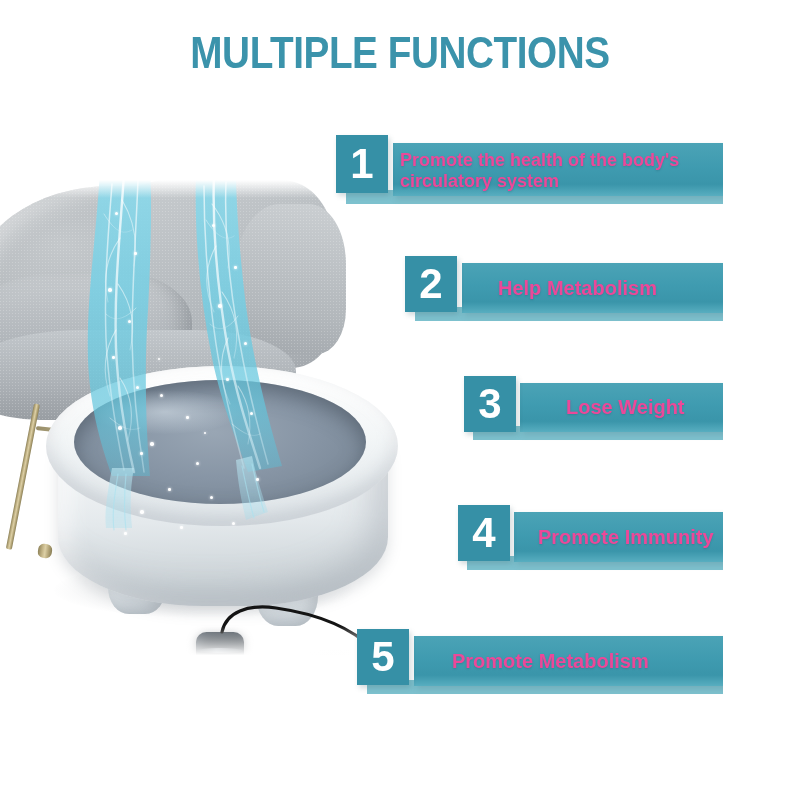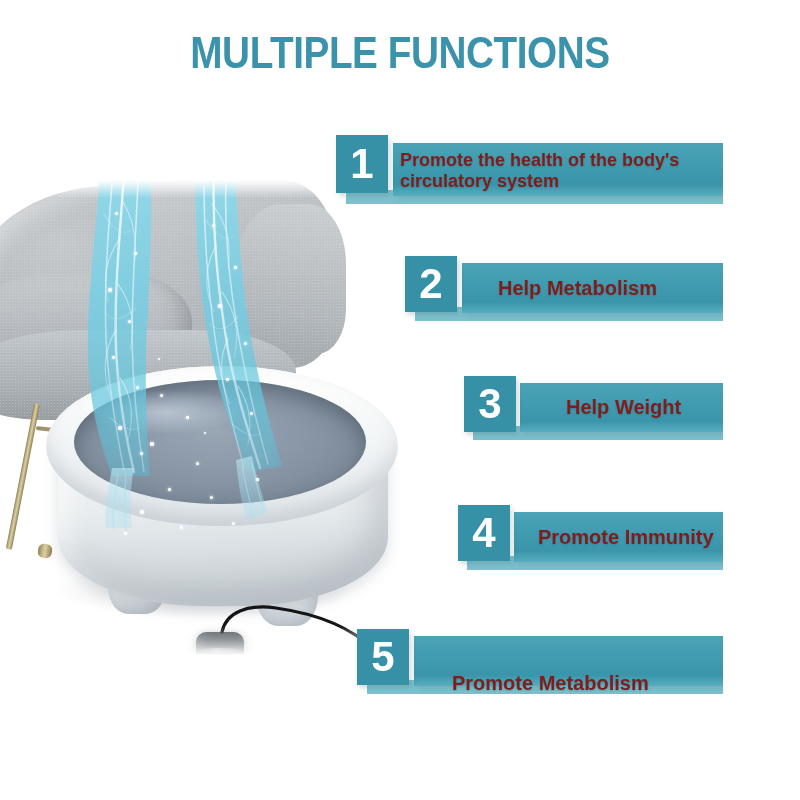--- a/index.html
+++ b/index.html
@@ -233,21 +233,21 @@
     z-index:2;
   }
   .fn-bar-under {
     position:absolute;
     background:#66b6c6;
     opacity:.85;
     z-index:1;
   }
   .fn-text {
     position:absolute;
-    color:#7f1d1d;
+    color:#ec4899;
     font-weight:bold;
     font-family:"Liberation Sans", sans-serif;
     z-index:4;
     text-shadow:0 1px 2px rgba(40,80,92,.28);
     line-height:1.14;
   }
 </style>
 </head>
 <body>
 
@@ -406,30 +406,30 @@
     <div class="fn-bar-under" style="left:415px; top:307px; width:378px; height:14px;"></div>
     <div class="fn-bar" style="left:462px; top:263px; width:331px; height:50px;"></div>
     <div class="fn-num" style="left:405px; top:256px; width:52px;  height:56px; padding-top:7px;">2</div>
     <div class="fn-text" style="left:498px; top:277px; width:290px; font-size:20px;">Help Metabolism</div>
   </div>
 
   <div class="fn-item">
     <div class="fn-bar-under" style="left:473px; top:426px; width:312px; height:14px;"></div>
     <div class="fn-bar" style="left:520px; top:383px; width:265px; height:49px;"></div>
     <div class="fn-num" style="left:464px; top:376px; width:52px;  height:56px; padding-top:7px;">3</div>
-    <div class="fn-text" style="left:566px; top:396px; width:216px; font-size:20px;">Help Weight</div>
+    <div class="fn-text" style="left:566px; top:396px; width:216px; font-size:20px;">Lose Weight</div>
   </div>
 
   <div class="fn-item">
     <div class="fn-bar-under" style="left:467px; top:556px; width:318px; height:14px;"></div>
     <div class="fn-bar" style="left:514px; top:512px; width:271px; height:50px;"></div>
     <div class="fn-num" style="left:458px; top:505px; width:52px;  height:56px; padding-top:7px;">4</div>
     <div class="fn-text" style="left:538px; top:526px; width:240px; font-size:20px;">Promote Immunity</div>
   </div>
 
   <div class="fn-item">
     <div class="fn-bar-under" style="left:367px; top:680px; width:375px; height:14px;"></div>
     <div class="fn-bar" style="left:414px; top:636px; width:328px; height:50px;"></div>
     <div class="fn-num" style="left:357px; top:629px; width:52px;  height:56px; padding-top:7px;">5</div>
-    <div class="fn-text" style="left:452px; top:672px; width:284px; font-size:20px;">Promote Metabolism</div>
+    <div class="fn-text" style="left:452px; top:650px; width:284px; font-size:20px;">Promote Metabolism</div>
   </div>
 
 </div>
 
 </body></html>

